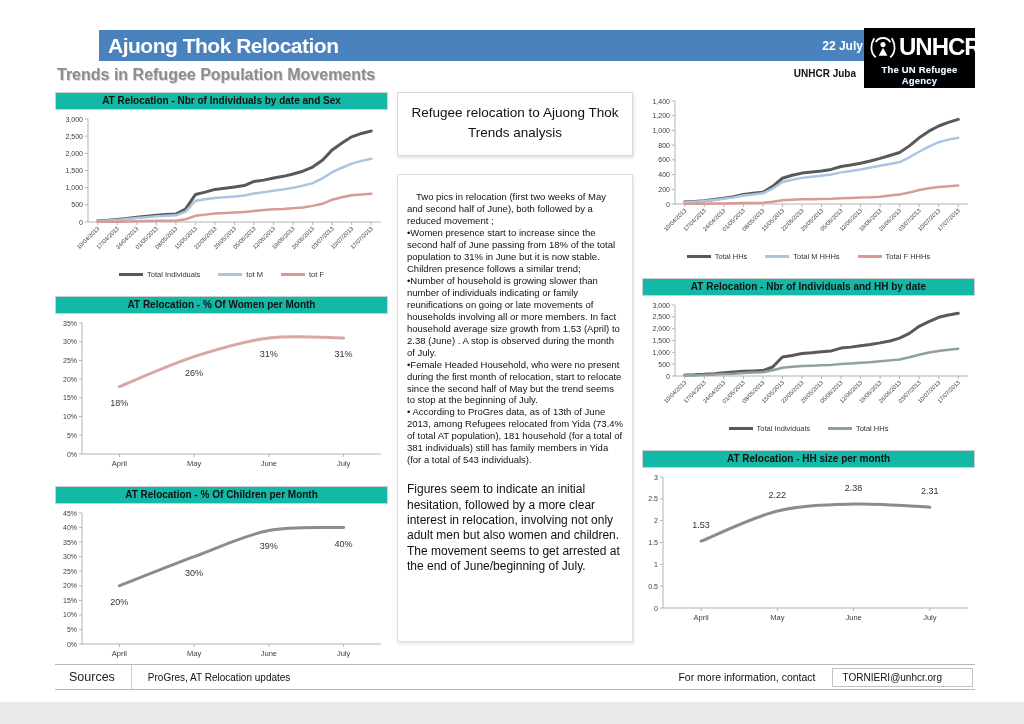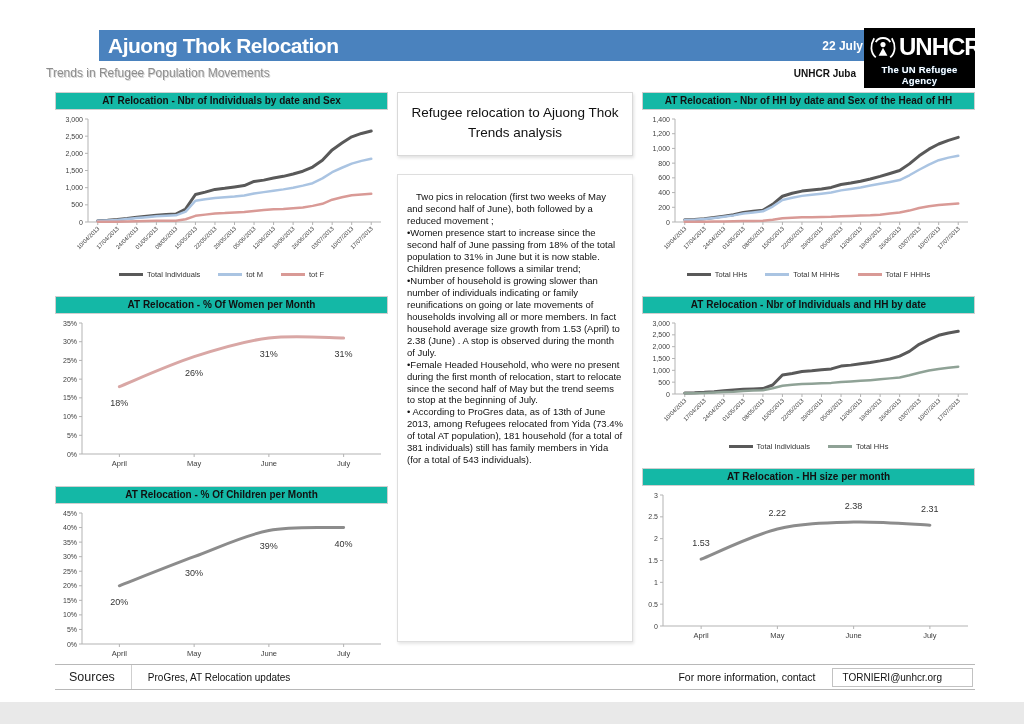--- a/index.html
+++ b/index.html
@@ -12,21 +12,21 @@
   .page{position:absolute;left:0;top:0;width:1024px;height:702px;background:#ffffff;}
 
   
   .titlebar{position:absolute;left:55px;top:30px;width:808px;height:31px;display:flex;align-items:center;margin-left:44px;}
   .titlebar .title{color:#fff;font-weight:bold;font-size:21px;padding-left:9px;letter-spacing:-0.5px;}
   .titlebar .date{margin-left:auto;color:#fff;font-weight:bold;font-size:12px;padding-right:14px;}
   .logo{position:absolute;left:864px;top:28px;width:111px;height:60px;color:#fff;display:flex;flex-direction:column;}
   .logo-top{display:flex;align-items:center;flex:1;padding:2px 4px 0 3px;}
   .logo-word{font-weight:bold;font-size:24px;letter-spacing:-1px;line-height:1;}
   .logo-tag{font-weight:bold;font-size:9.5px;text-align:center;padding-bottom:4px;letter-spacing:0.2px;text-shadow:0 0 1px #1b5e96;}
-  .subtitle{position:absolute;left:46px;top:66px;font-size:12px;font-weight:normal;color:#8d8d8d;text-shadow:1px 1px 0 #d4d4d4;}
+  .subtitle{position:absolute;left:57px;top:66px;font-size:16px;font-weight:bold;color:#8d8d8d;text-shadow:1px 1px 0 #d4d4d4;}
   .office{position:absolute;left:660px;top:68px;width:196px;text-align:right;font-size:10px;font-weight:bold;color:#111;}
 
   
   .content{position:absolute;left:55px;top:92px;width:920px;display:flex;gap:9px;}
   .col-side{width:333px;flex:none;}
   .col-mid{width:236px;flex:none;}
 
   .chart-box{margin-bottom:14px;}
   .chart-title{height:16px;background:#14b8a6;border:1px solid #cfcfcf;
     font-size:10px;font-weight:bold;text-align:center;line-height:16px;color:#111;}
@@ -242,26 +242,26 @@
         <span>Refugee relocation to Ajuong Thok Trends analysis</span>
       </div>
       <div class="mid-body-card">
         <div>
             <p class="body-par">Two pics in relocation (first two weeks of May and second half of June), both followed by a reduced movement ;</p>
             <p class="body-par">•Women presence start to increase since the second half of June passing from 18% of the total population to 31% in June but it is now stable. Children presence follows a similar trend;</p>
             <p class="body-par">•Number of household is growing slower than number of individuals indicating or family reunifications on going or late movements of households involving all or more members. In fact household average size growth from 1.53 (April) to 2.38 (June) . A stop is observed during the month of July.</p>
             <p class="body-par">•Female Headed Household, who were no present during the first month of relocation, start to relocate since the second half of May but the trend seems to stop at the beginning of July.</p>
             <p class="body-par">• According to ProGres data, as of 13th of June 2013, among Refugees relocated from Yida (73.4% of total AT population), 181 household (for a total of 381 individuals) still has family members in Yida (for a total of 543 individuals).</p>
           </div>
+        <p class="conclusion">Figures seem to indicate an initial hesitation, followed by a more clear interest in relocation, involving not only adult men but also women and children. The movement seems to get arrested at the end of June/beginning of July.</p>
       </div>
     </div>
 
     <div class="col-side">
       <div class="chart-box">
-        <div class="chart-title">AT Relocation - Nbr of HH by date and Sex of the Head of HH</div>
         <div class="chart-host" style="height:156px;"><svg width="333" height="156">
               <line x1="33" y1="112" x2="326" y2="112" stroke="#b3b3b3" stroke-width="1"></line>
               <line x1="33" y1="9" x2="33" y2="112" stroke="#b3b3b3" stroke-width="1"></line>
               <line x1="30" y1="112" x2="33" y2="112" stroke="#b3b3b3"></line>
               <text x="28" y="114.6" text-anchor="end" font-size="7" fill="#3d3d3d">0</text>
               <line x1="30" y1="97.28571428571429" x2="33" y2="97.28571428571429" stroke="#b3b3b3"></line>
               <text x="28" y="99.88571428571429" text-anchor="end" font-size="7" fill="#3d3d3d">200</text>
               <line x1="30" y1="82.57142857142857" x2="33" y2="82.57142857142857" stroke="#b3b3b3"></line>
               <text x="28" y="85.17142857142856" text-anchor="end" font-size="7" fill="#3d3d3d">400</text>
               <line x1="30" y1="67.85714285714286" x2="33" y2="67.85714285714286" stroke="#b3b3b3"></line>

